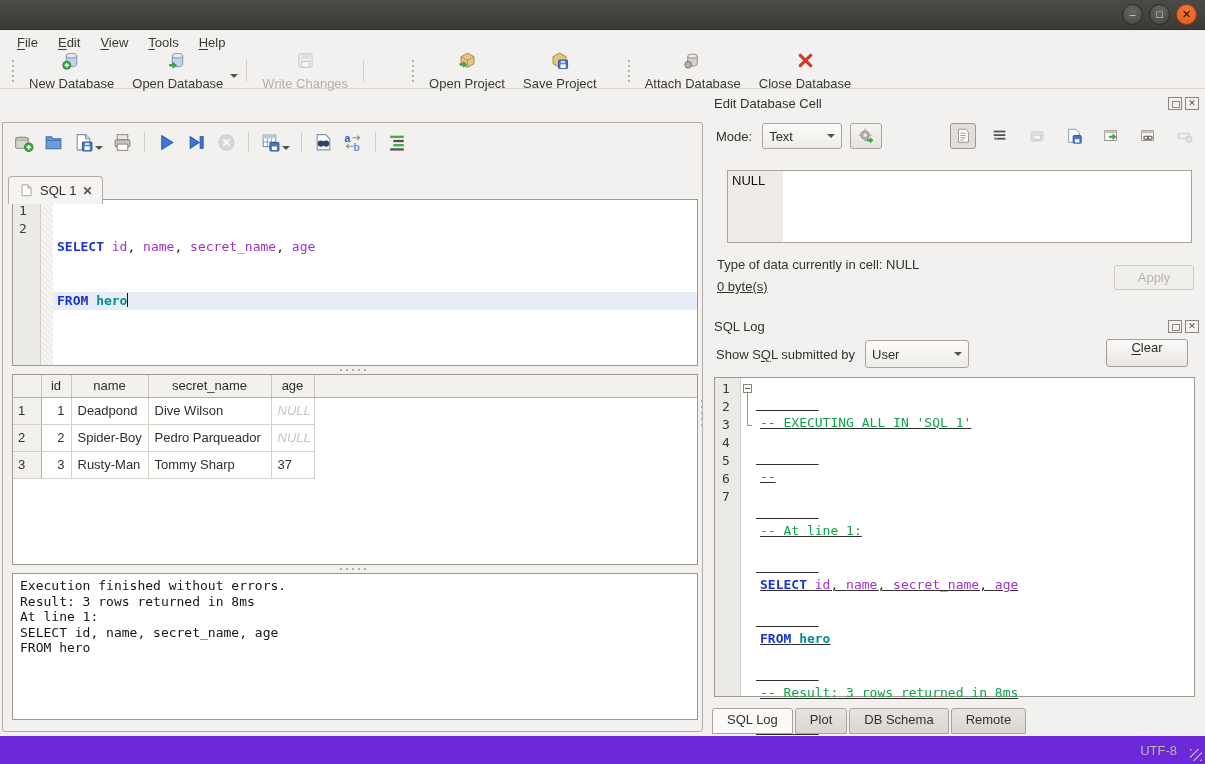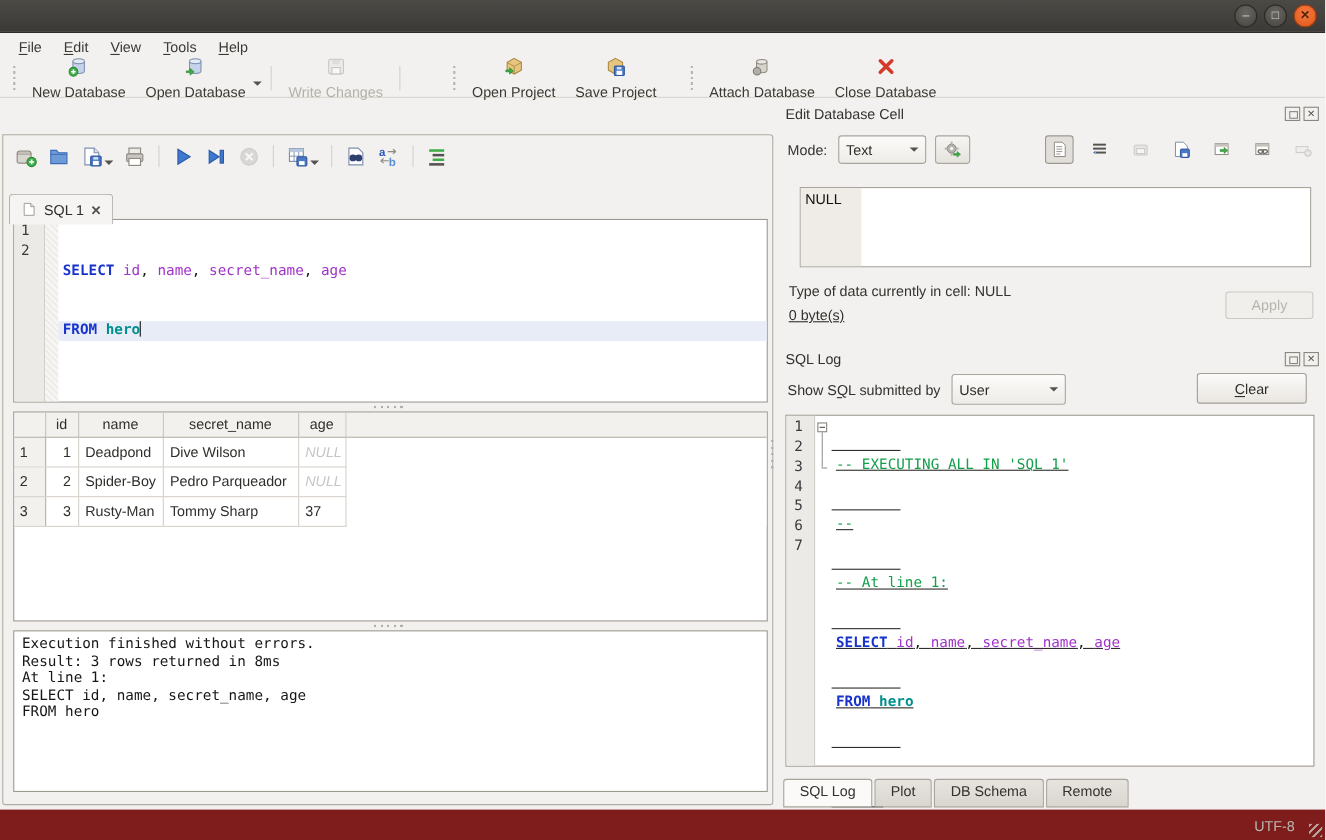--- a/index.html
+++ b/index.html
@@ -121,43 +121,43 @@
   .cell-editor { position:absolute; left:21px; top:81px; width:465px; height:73px; border:1px solid #a8a49c; background:#fff; }
   .cell-editor .nullstrip { position:absolute; left:0; top:0; bottom:0; width:55px; background:#efece7; }
   .cell-editor .val { position:absolute; left:4px; top:2px; color:#111; }
 
   .cell-info-type { position:absolute; left:11px; top:168px; color:#33322e; }
   .cell-info-size { position:absolute; left:11px; top:190px; color:#33322e;text-decoration:underline; }
   .apply { position:absolute; right:11px; top:176px; width:80px; height:25px; border:1px solid #cdc9c2; border-radius:3px;
     background:#f1efec; color:#b7b4ae; display:flex; align-items:center; justify-content:center; }
 
   .filter-row { position:absolute; left:10px; top:250px; right:6px; height:30px; display:flex; align-items:center; }
-  .clearbtn { position:absolute; right:11px; top:0; width:100px; height:28px; border:1px solid #a29e96; border-radius:3px;
-    background:linear-gradient(#fbfaf9,#e9e6e1); display:flex; align-items:center; justify-content:center; color:#2f2e2b; }
+  .clearbtn { position:absolute; right:11px; top:0; width:82px; height:28px; border:1px solid #a29e96; border-radius:3px;
+    background:linear-gradient(#fbfaf9,#e9e6e1); display:flex; align-items:flex-start; justify-content:center; color:#2f2e2b; }
 
   .log { position:absolute; left:8px; right:10px; top:288px; bottom:39px; border:1px solid #9d9890; background:#fff; display:flex;
     font-family:"DejaVu Sans Mono", monospace; font-size:13px; line-height:18px; }
   .log .gutter { width:26px; padding-left:7px; }
   .log .fold { width:15px; position:relative; padding-top:2px; }
   .log .code { padding-top:0;text-decoration:underline; }
   .fcell { position:relative; height:18px; }
   .fbox { position:absolute; left:2px; top:4px; width:9px; height:9px; border:1px solid #8a867f; background:#fff; }
   .fbox::after { content:""; position:absolute; left:1px; top:3px; width:5px; height:1px; background:#55534e; }
   .fv { position:absolute; left:6px; width:1px; background:#9a968f; }
   .fv.full { top:0; bottom:0; }
   .fv.top { top:0; height:9px; }
   .fh { position:absolute; left:6px; top:9px; width:5px; height:1px; background:#9a968f; }
 
   .bottom-tabs { position:absolute; left:6px; top:619px; height:26px; display:flex; gap:2px; }
   .btab { padding:3px 14px 4px 14px; border:1px solid #a8a49c; border-radius:3px 3px 0 0;
      background:linear-gradient(#e7e4df,#d9d5cf); color:#33322e; }
   .btab.active { background:#fbfaf9; position:relative; z-index:2; }
 
   
-  .statusbar { position:absolute; left:0; top:736px; width:1205px; height:28px; background:#7f1d1d;
+  .statusbar { position:absolute; left:0; top:736px; width:1205px; height:28px; background:#6d28d9;
     display:flex; align-items:center; justify-content:flex-end; }
   .statusbar .enc { color:#b9b6b0; margin-right:28px; }
   .sgrip { position:absolute; right:3px; bottom:3px; width:12px; height:12px;
     background-image:repeating-linear-gradient(135deg,#c4c0b9 0 2px, transparent 2px 5px); opacity:.8; }
 
   .lab { color:#33322e; }
 </style>
 </head>
 <body>
 
@@ -562,20 +562,21 @@
           <div class="fcell"></div>
           <div class="fcell"></div>
           <div class="fcell"></div>
       </div>
       <div class="code">
         <div class="cline"><span class="tok comment">-- EXECUTING ALL IN 'SQL 1'</span></div>
         <div class="cline"><span class="tok comment">--</span></div>
         <div class="cline"><span class="tok comment">-- At line 1:</span></div>
         <div class="cline"><span class="tok kw">SELECT</span><span class="tok pl"> </span><span class="tok id">id</span><span class="tok pl">, </span><span class="tok id">name</span><span class="tok pl">, </span><span class="tok id">secret_name</span><span class="tok pl">, </span><span class="tok id">age</span></div>
         <div class="cline"><span class="tok kw">FROM</span><span class="tok pl"> </span><span class="tok tbl">hero</span></div>
+        <div class="cline"><span class="tok comment">-- Result: 3 rows returned in 8ms</span></div>
         <div class="cline"></div>
       </div>
     </div>
 
     <div class="bottom-tabs">
       <div class="btab active">SQL Log</div>
       <div class="btab">Plot</div>
       <div class="btab">DB Schema</div>
       <div class="btab">Remote</div>
     </div>

